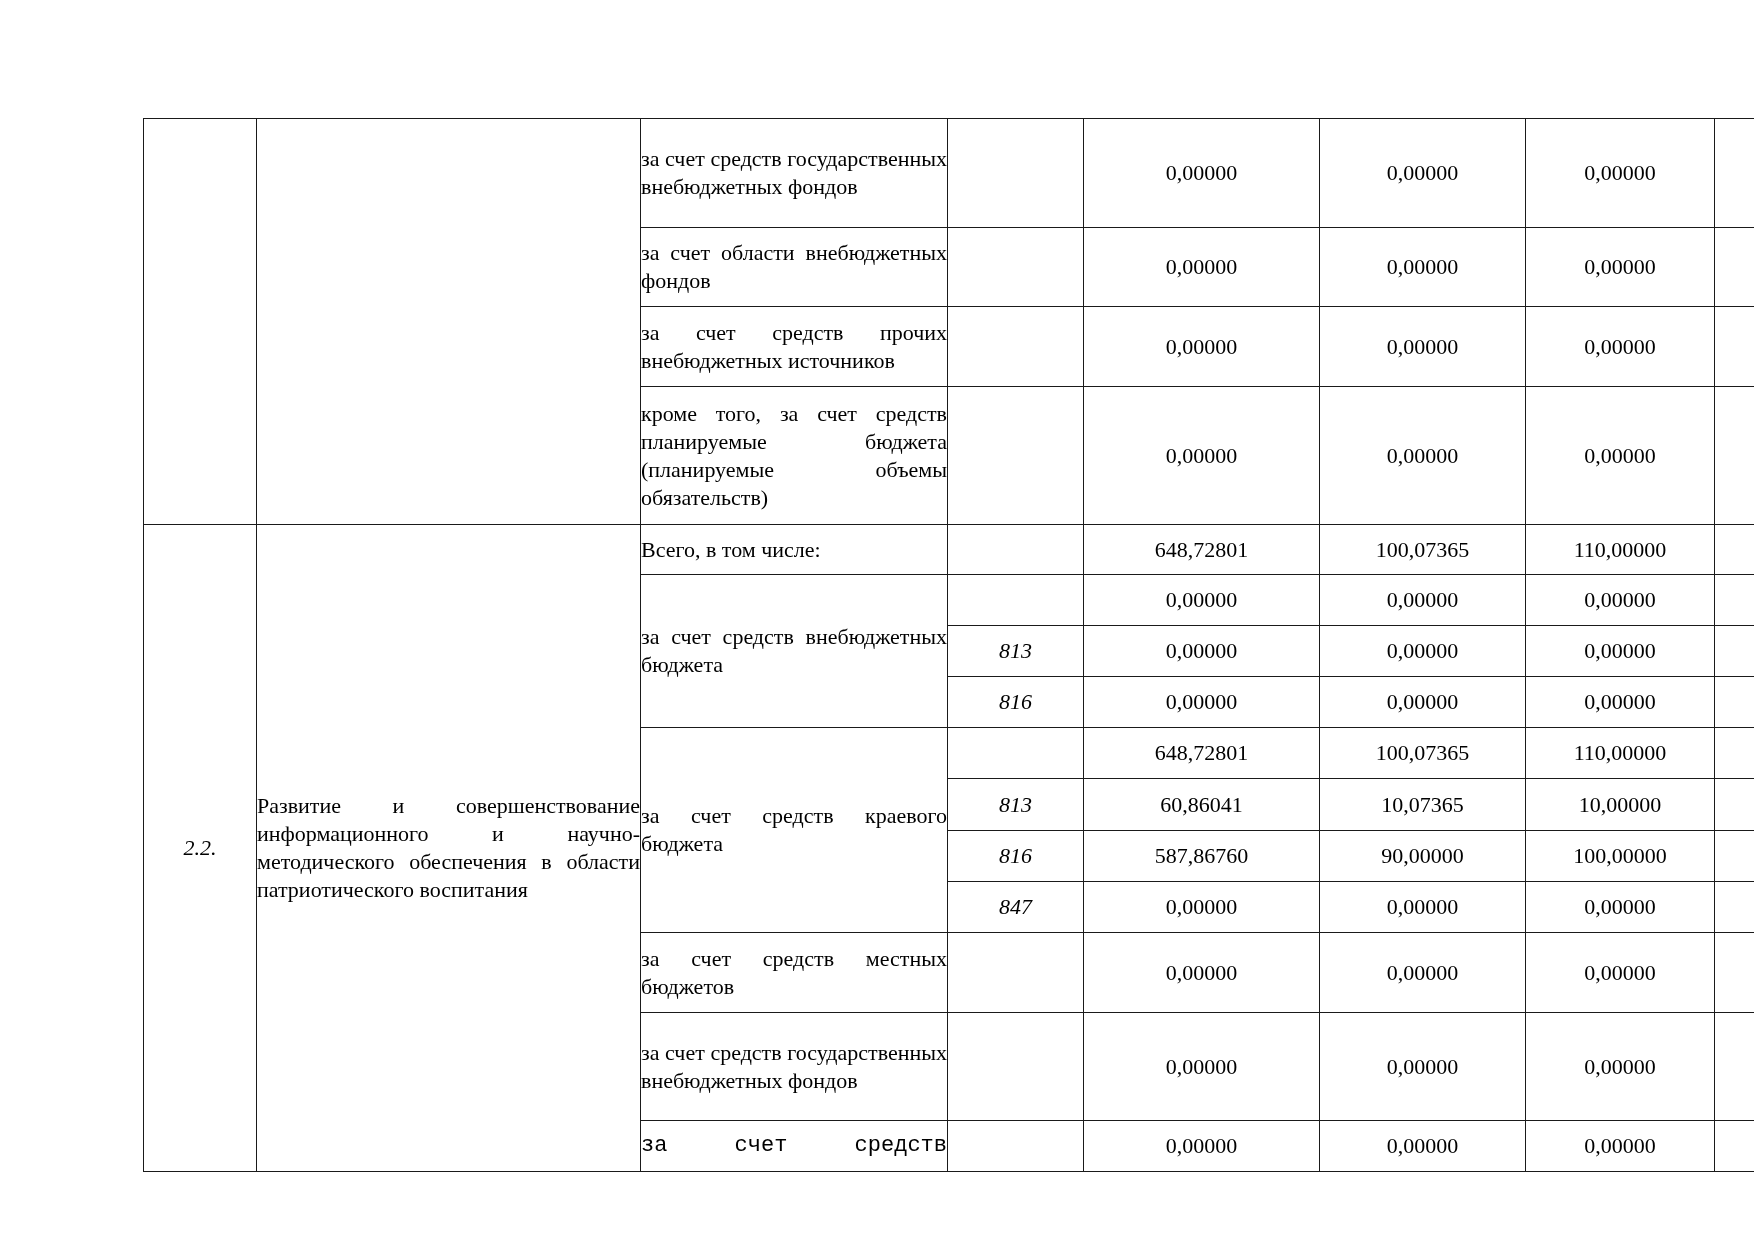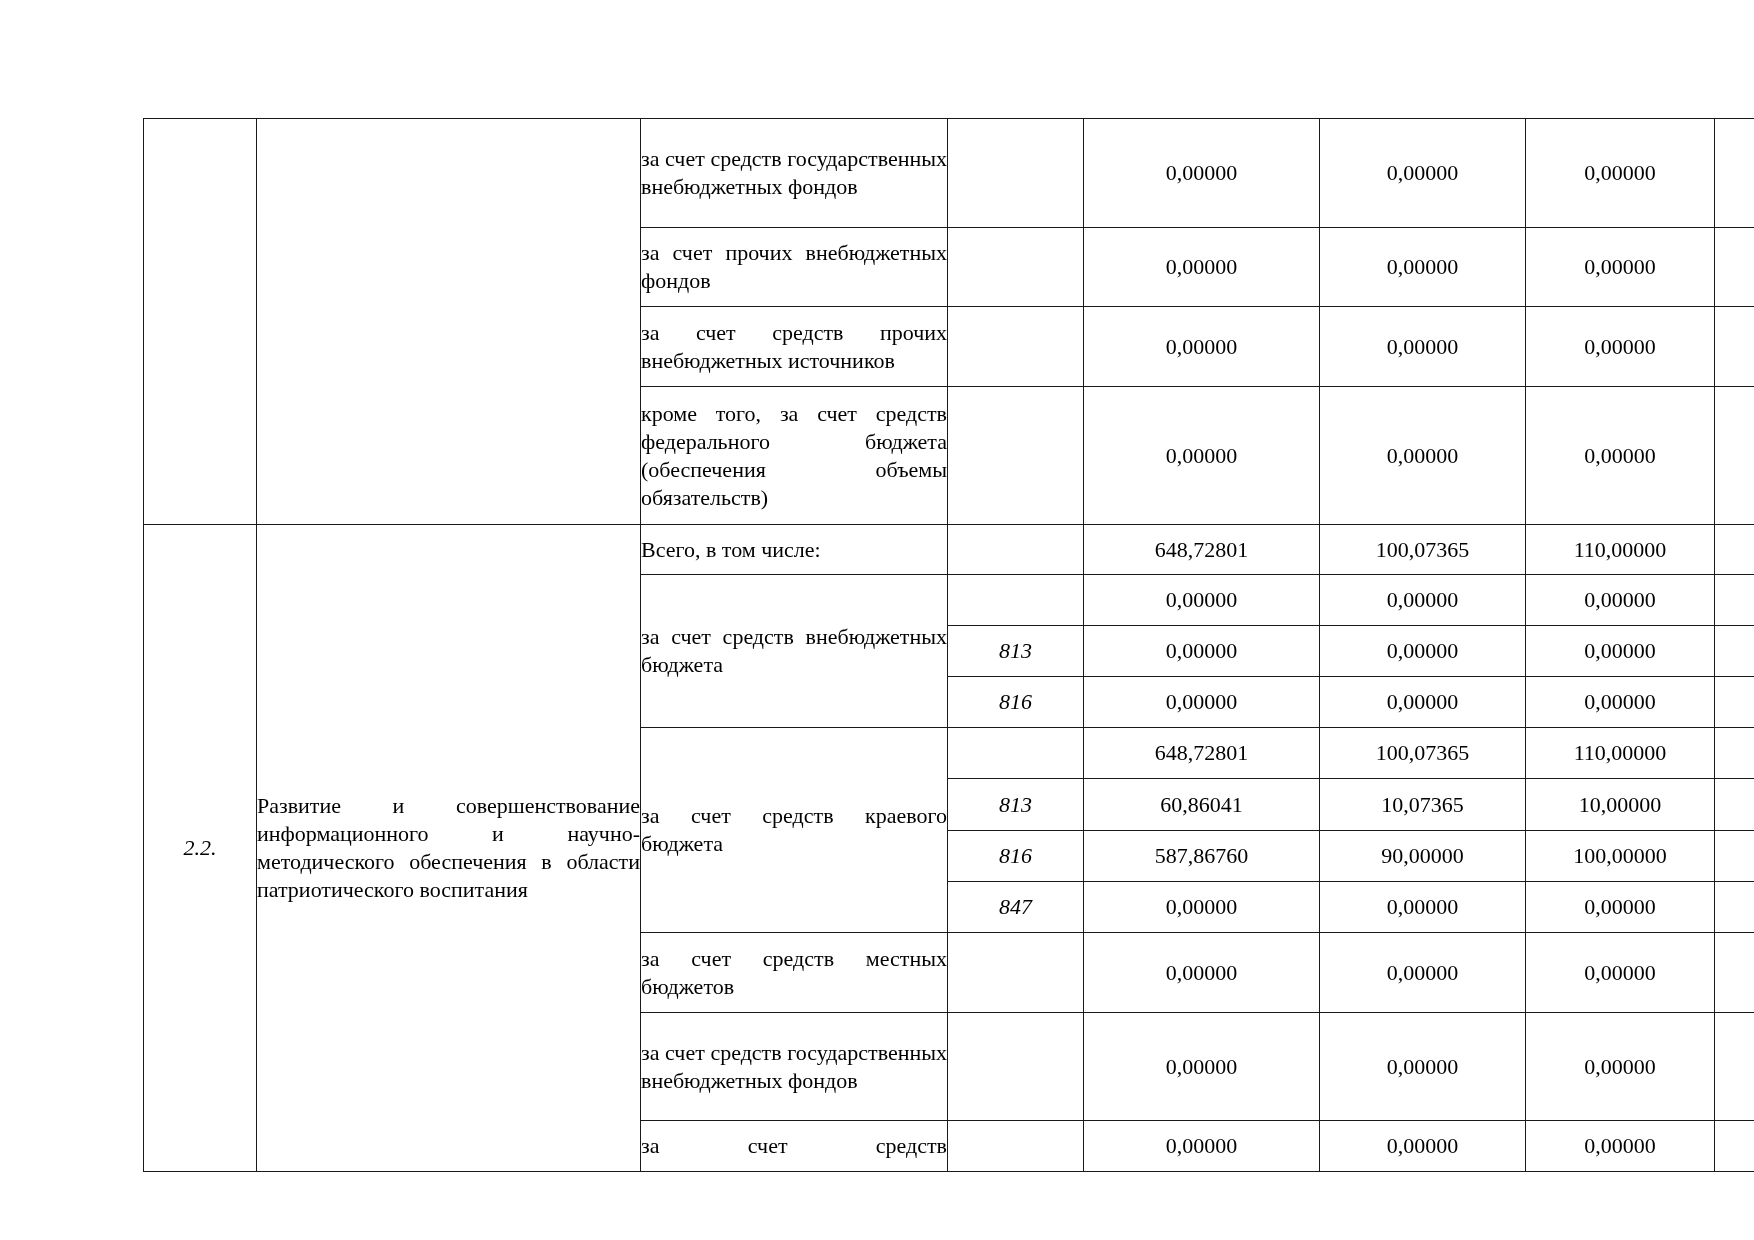--- a/index.html
+++ b/index.html
@@ -37,37 +37,37 @@
     <td rowspan="4"></td>
     <td rowspan="4"></td>
     <td class="label">за счет средств государственных внебюджетных фондов</td>
     <td class="code"></td>
     <td class="num">0,00000</td>
     <td class="num">0,00000</td>
     <td class="num">0,00000</td>
     <td></td>
   </tr>
   <tr style="height:79px">
-    <td class="label">за счет прочих внебюджетных фондов</td>
+    <td class="label">за счет области внебюджетных фондов</td>
     <td class="code"></td>
     <td class="num">0,00000</td>
     <td class="num">0,00000</td>
     <td class="num">0,00000</td>
     <td></td>
   </tr>
   <tr style="height:80px">
     <td class="label">за счет средств прочих внебюджетных источников</td>
     <td class="code"></td>
     <td class="num">0,00000</td>
     <td class="num">0,00000</td>
     <td class="num">0,00000</td>
     <td></td>
   </tr>
   <tr style="height:138px">
-    <td class="label">кроме того, за счет средств федерального бюджета (обеспечения объемы обязательств)</td>
+    <td class="label">кроме того, за счет средств планируемые бюджета (планируемые объемы обязательств)</td>
     <td class="code"></td>
     <td class="num">0,00000</td>
     <td class="num">0,00000</td>
     <td class="num">0,00000</td>
     <td></td>
   </tr>
 
   <tr style="height:50px">
     <td rowspan="13" class="idx">2.2.</td>
     <td rowspan="13" class="name">Развитие и совершенствование информационного и научно-методического обеспечения в области патриотического воспитания</td>
@@ -144,21 +144,21 @@
   <tr style="height:108px">
     <td class="label">за счет средств государственных внебюджетных фондов</td>
     <td class="code"></td>
     <td class="num">0,00000</td>
     <td class="num">0,00000</td>
     <td class="num">0,00000</td>
     <td></td>
   </tr>
 
   <tr style="height:51px">
-    <td class="label" style="text-align-last: justify;">за счет средств</td>
+    <td class="label" style="text-align-last: justify; font-family: Liberation Mono, monospace;">за счет средств</td>
     <td class="code"></td>
     <td class="num">0,00000</td>
     <td class="num">0,00000</td>
     <td class="num">0,00000</td>
     <td></td>
   </tr>
 </tbody>
     </table>
 </div>
 

